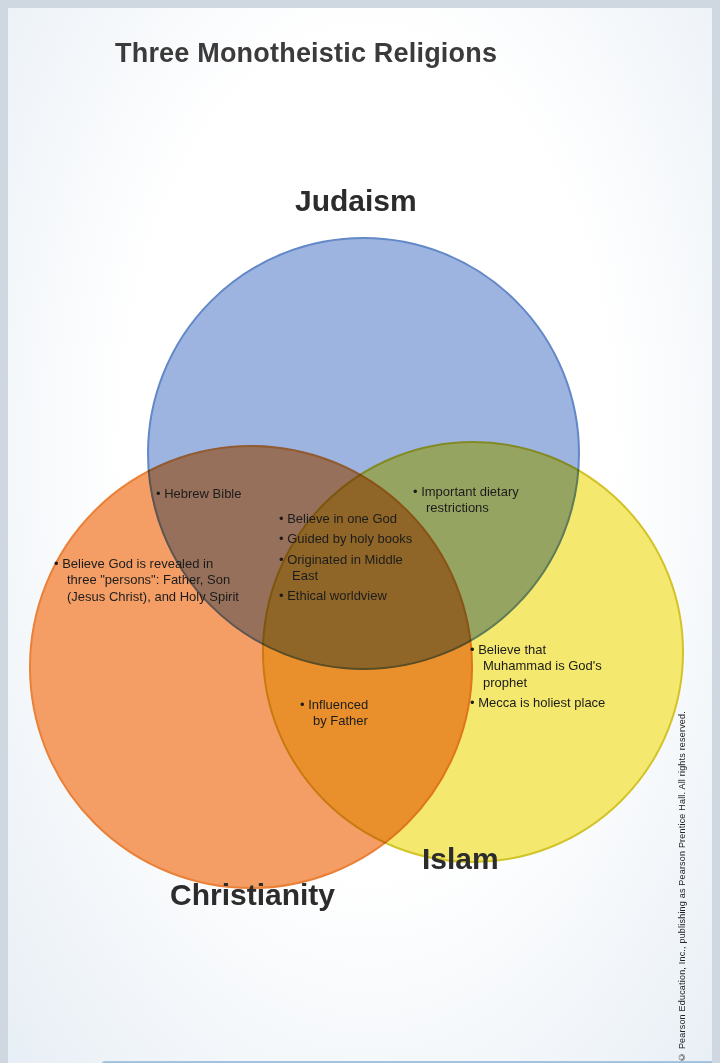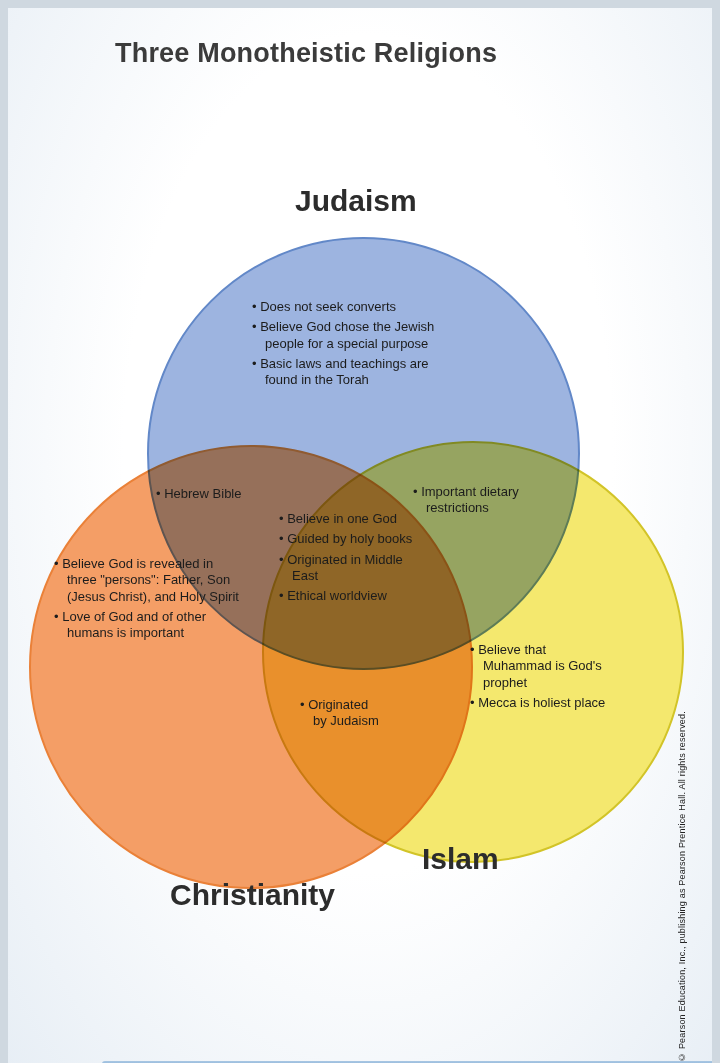--- a/index.html
+++ b/index.html
@@ -91,48 +91,42 @@
     <div class="circle circle-christianity"></div>
     <div class="circle circle-islam"></div>
   </div>
 
   <div class="circle-label label-judaism">Judaism</div>
 
   <div class="circle-label label-christianity">Christianity</div>
 
   <div class="circle-label label-islam">Islam</div>
 
-  <ul class="blist list-judaism">
-      <li>Does not seek converts</li>
-      <li>Believe God chose the Jewish people for a special purpose</li>
-      <li>Basic laws and teachings are found in the Torah</li>
-    </ul>
 
   <ul class="blist list-jud-chr">
       <li>Hebrew Bible</li>
     </ul>
 
   <ul class="blist list-jud-isl">
       <li>Important dietary restrictions</li>
     </ul>
 
   <ul class="blist list-center">
       <li>Believe in one God</li>
       <li>Guided by holy books</li>
       <li>Originated in Middle East</li>
       <li>Ethical worldview</li>
     </ul>
 
   <ul class="blist list-christianity">
       <li>Believe God is revealed in three "persons": Father, Son (Jesus Christ), and Holy Spirit</li>
-      <li>Love of God and of other humans is important</li>
     </ul>
 
   <ul class="blist list-chr-isl">
-      <li>Originated by Judaism</li>
+      <li>Influenced by Father</li>
     </ul>
 
   <ul class="blist list-islam">
       <li>Believe that Muhammad is God's prophet</li>
       <li>Mecca is holiest place</li>
     </ul>
 
   <div class="copyright">© Pearson Education, Inc., publishing as Pearson Prentice Hall.  All rights reserved.</div>
 
   <div class="bottom-strip"></div>

